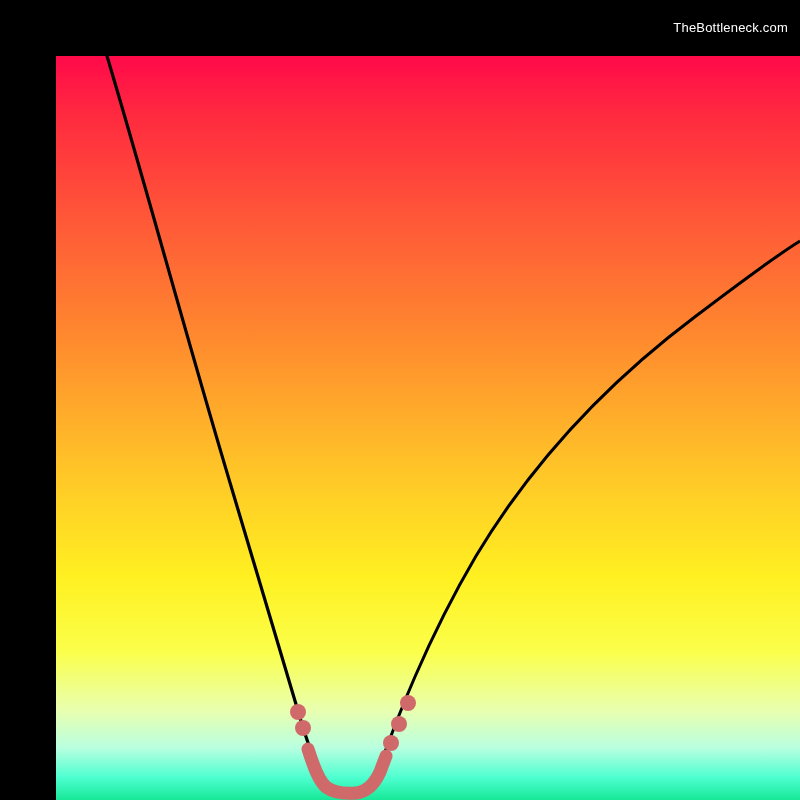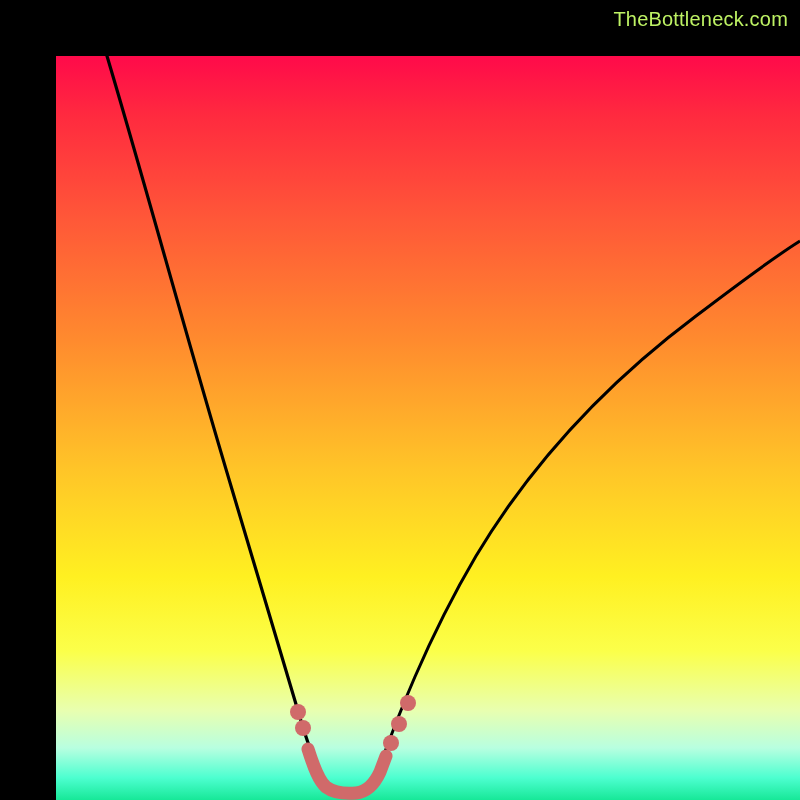--- a/index.html
+++ b/index.html
@@ -36,24 +36,24 @@
       #fff021 70%,
       #fbff4a 80%,
       #e8ffb0 88%,
       #b8ffe0 93%,
       #4dffd0 97%,
       #17e898 100%
     );
   }
   .watermark {
     position: absolute;
-    top: 8px;
+    top: 20px;
     right: 12px;
-    color: #bef264;
-    font-size: 20px;
+    color: #ffffff;
+    font-size: 13px;
     font-weight: 500;
     letter-spacing: 0.2px;
     user-select: none;
   }
   svg.curves {
     position: absolute;
     left: 0;
     top: 0;
     width: 744px;
     height: 744px;

